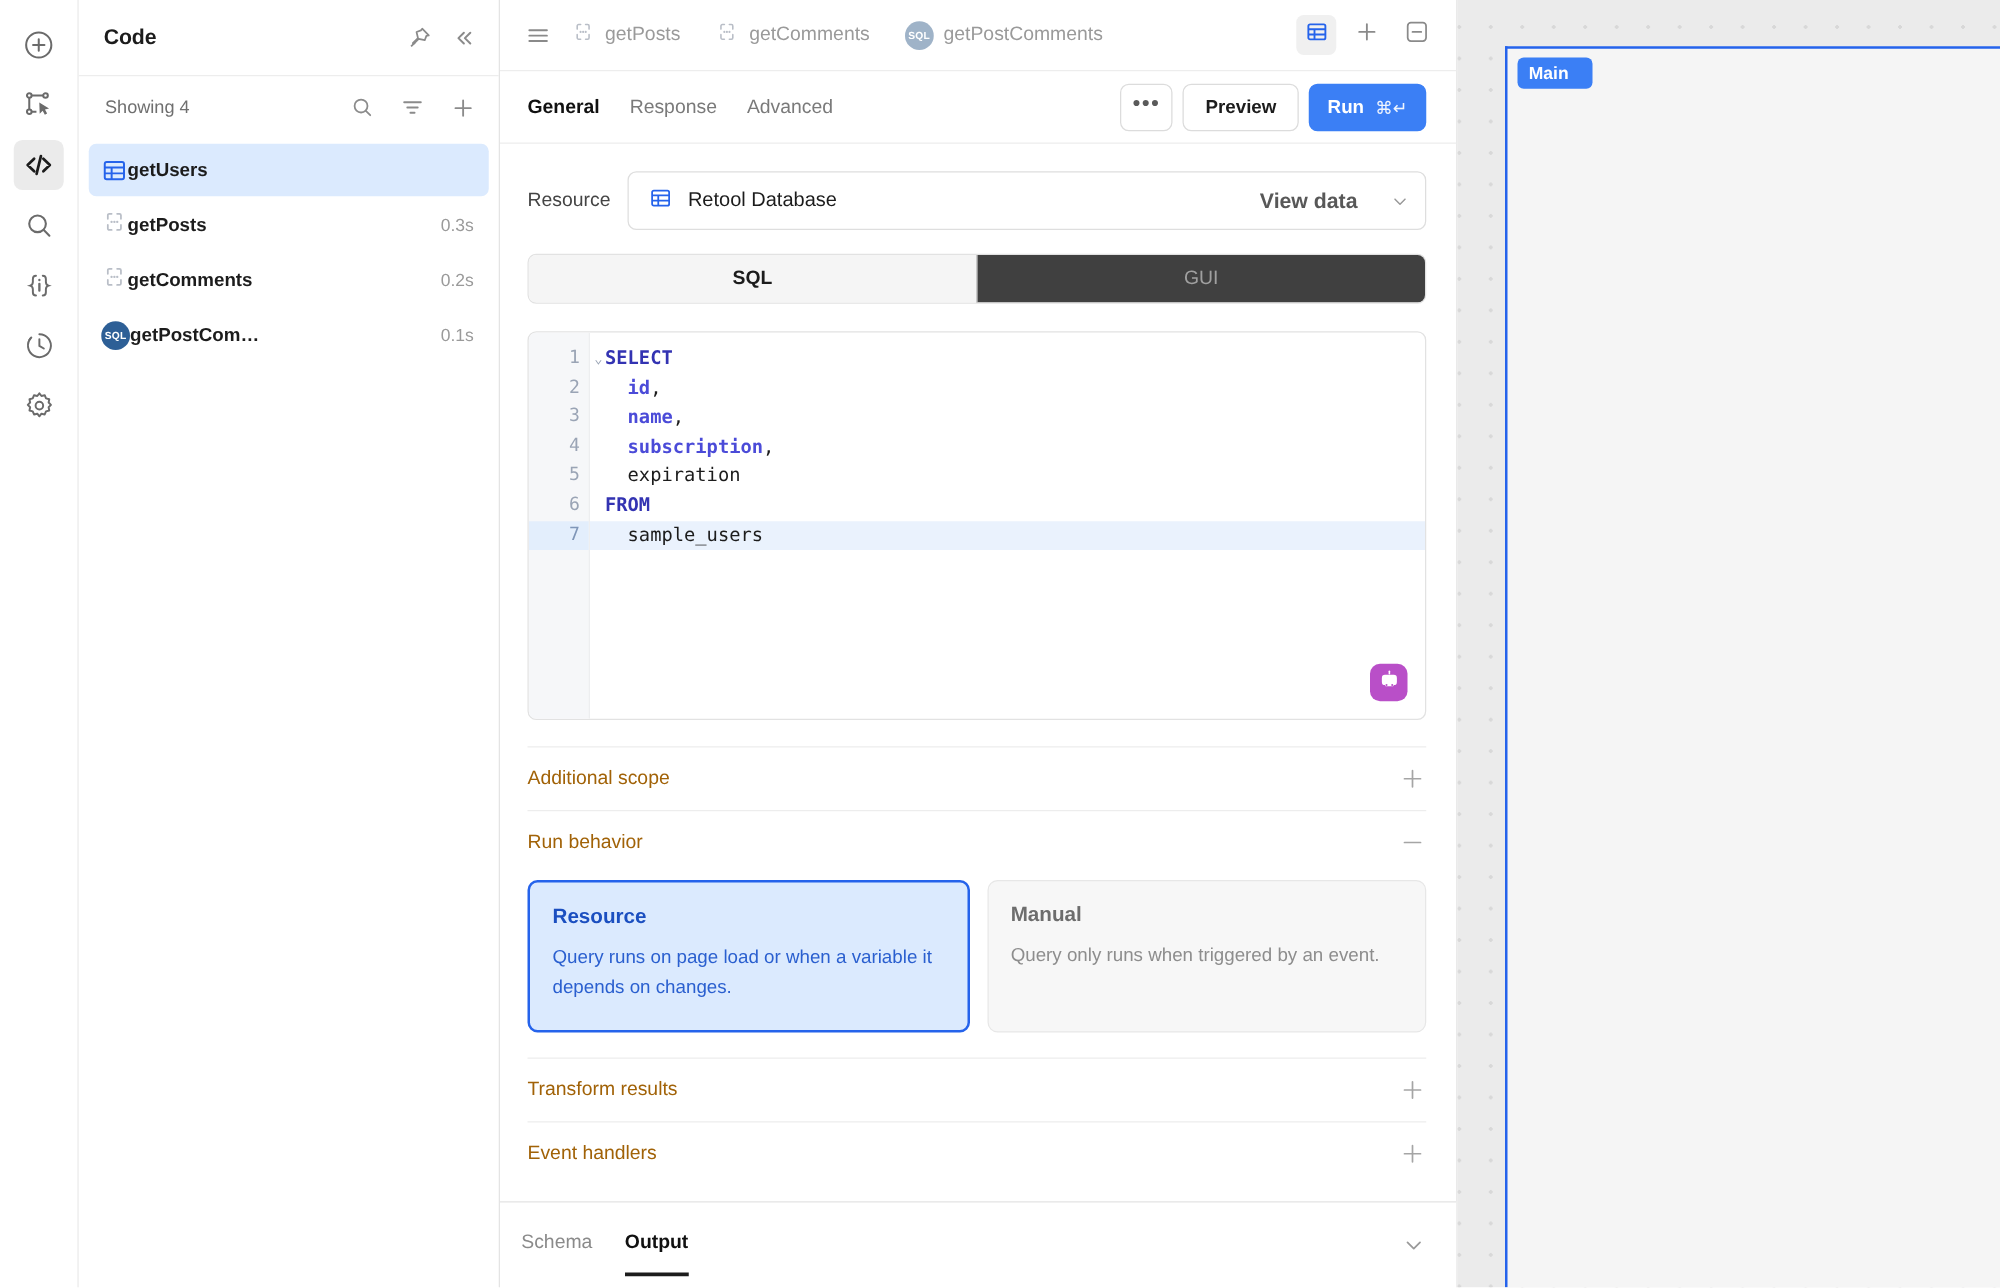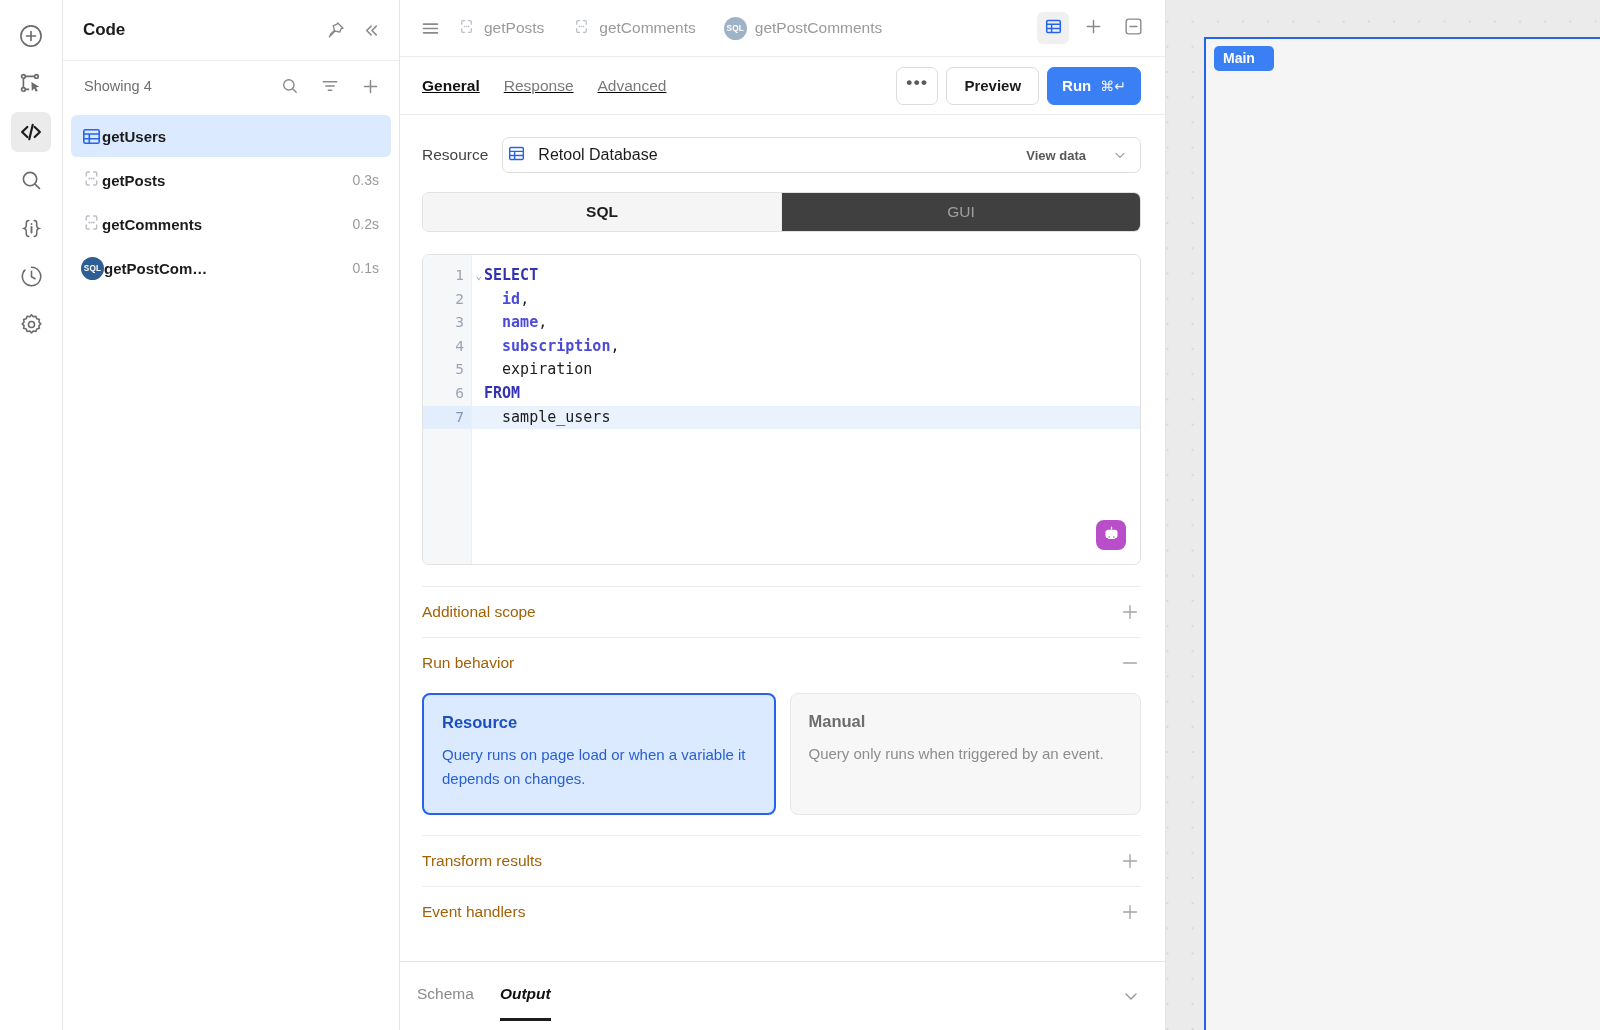--- a/index.html
+++ b/index.html
@@ -92,21 +92,21 @@
     width: 32px; height: 32px; border-radius: 6px;
     display: flex; align-items: center; justify-content: center;
     color: #8a8a8a; cursor: pointer;
   }
   .tb-icon.active { background: #f0f0f0; color: #2563eb; }
 
   .subbar {
     height: 58px; flex: 0 0 58px; display: flex; align-items: center;
     padding: 0 24px 0 22px; border-bottom: 1px solid #ededed;
   }
-  .subtabs { display: flex; align-items: center; gap: 24px; text-decoration: underline; }
+  .subtabs { display: flex; align-items: center; gap: 24px; }
   .subtab { font-size: 15.5px; color: #7a7a7a; cursor: pointer; }
   .subtab.active { color: #111; font-weight: 700; }
   .subbar-right { margin-left: auto; display: flex; align-items: center; gap: 8px; }
   .btn {
     height: 38px; border-radius: 7px; border: 1px solid #dcdcdc;
     background: #fff; display: flex; align-items: center; justify-content: center;
     font-size: 15px; font-weight: 700; color: #1c1c1c; cursor: pointer;
   }
   .btn.dots { width: 42px; font-size: 17px; letter-spacing: 1.5px; color: #5a5a5a; padding-bottom: 5px; }
   .btn.preview { padding: 0 17px; }
@@ -114,25 +114,25 @@
     background: #3b7ff5; border-color: #3b7ff5; color: #fff;
     padding: 0 14px; gap: 9px;
   }
   .run-kbd { font-size: 14px; font-weight: 400; opacity: .92; }
 
   .scroll { flex: 1 1 auto; overflow: hidden; position: relative; }
 
   .resource-row { display: flex; align-items: center; padding: 22px 24px 0 22px; gap: 14px; }
   .resource-label { font-size: 15.5px; color: #444; white-space: nowrap; }
   .resource-select {
-    flex: 1 1 auto; height: 36px; border: 1px solid #dedede; border-radius: 7px;
-    display: flex; align-items: center; padding: 0 12px 0 4px; gap: 12px; cursor: pointer;
+    flex: 1 1 auto; height: 47px; border: 1px solid #dedede; border-radius: 7px;
+    display: flex; align-items: center; padding: 0 12px 0 16px; gap: 12px; cursor: pointer;
   }
   .resource-name { font-size: 16px; color: #1c1c1c; }
-  .view-data { margin-left: auto; font-size: 13px; font-weight: 700; color: #585858; }
+  .view-data { margin-left: auto; font-size: 17px; font-weight: 700; color: #585858; }
   .chev { margin-left: 14px; color: #9a9a9a; display:flex; }
 
   .segmented {
     margin: 19px 24px 0 22px; height: 40px;
     border: 1px solid #e2e2e2; border-radius: 7px; display: flex; overflow: hidden;
   }
   .seg { flex: 1 1 0; display: flex; align-items: center; justify-content: center;
     font-size: 15.5px; color: #a0a0a0; cursor: pointer; background: #404040; }
   .seg.active { background: #f5f5f5; color: #1c1c1c; font-weight: 700; }
   .seg + .seg { border-left: 1px solid #e8e8e8; }
@@ -187,21 +187,21 @@
   .card-desc { font-size: 15px; line-height: 1.63; color: #8d8d8d; }
   .card.active .card-desc { color: #2a5fcf; }
 
   .bottom-bar {
     height: 69px; flex: 0 0 69px;
     border-top: 1px solid #e4e4e4;
     display: flex; align-items: center; padding: 0 24px 0 17px; gap: 26px;
     background: #fff; position: relative;
   }
   .btab { font-size: 15.5px; color: #8a8a8a; cursor: pointer; position: relative; padding-bottom: 5px; }
-  .btab.active { color: #111; font-weight: 700; font-style: italic; }
+  .btab.active { color: #111; font-weight: 700; }
   .btab.active::after {
     content: ""; position: absolute; left: 0; right: 0; bottom: -13px;
     height: 2.5px; background: #1c1c1c;
   }
   .bottom-chev { margin-left: auto; color: #9a9a9a; display: flex; cursor: pointer; }
 
   
   .canvas {
     flex: 1 1 auto; height: 100%; position: relative;
     background-color: #ebebeb;

